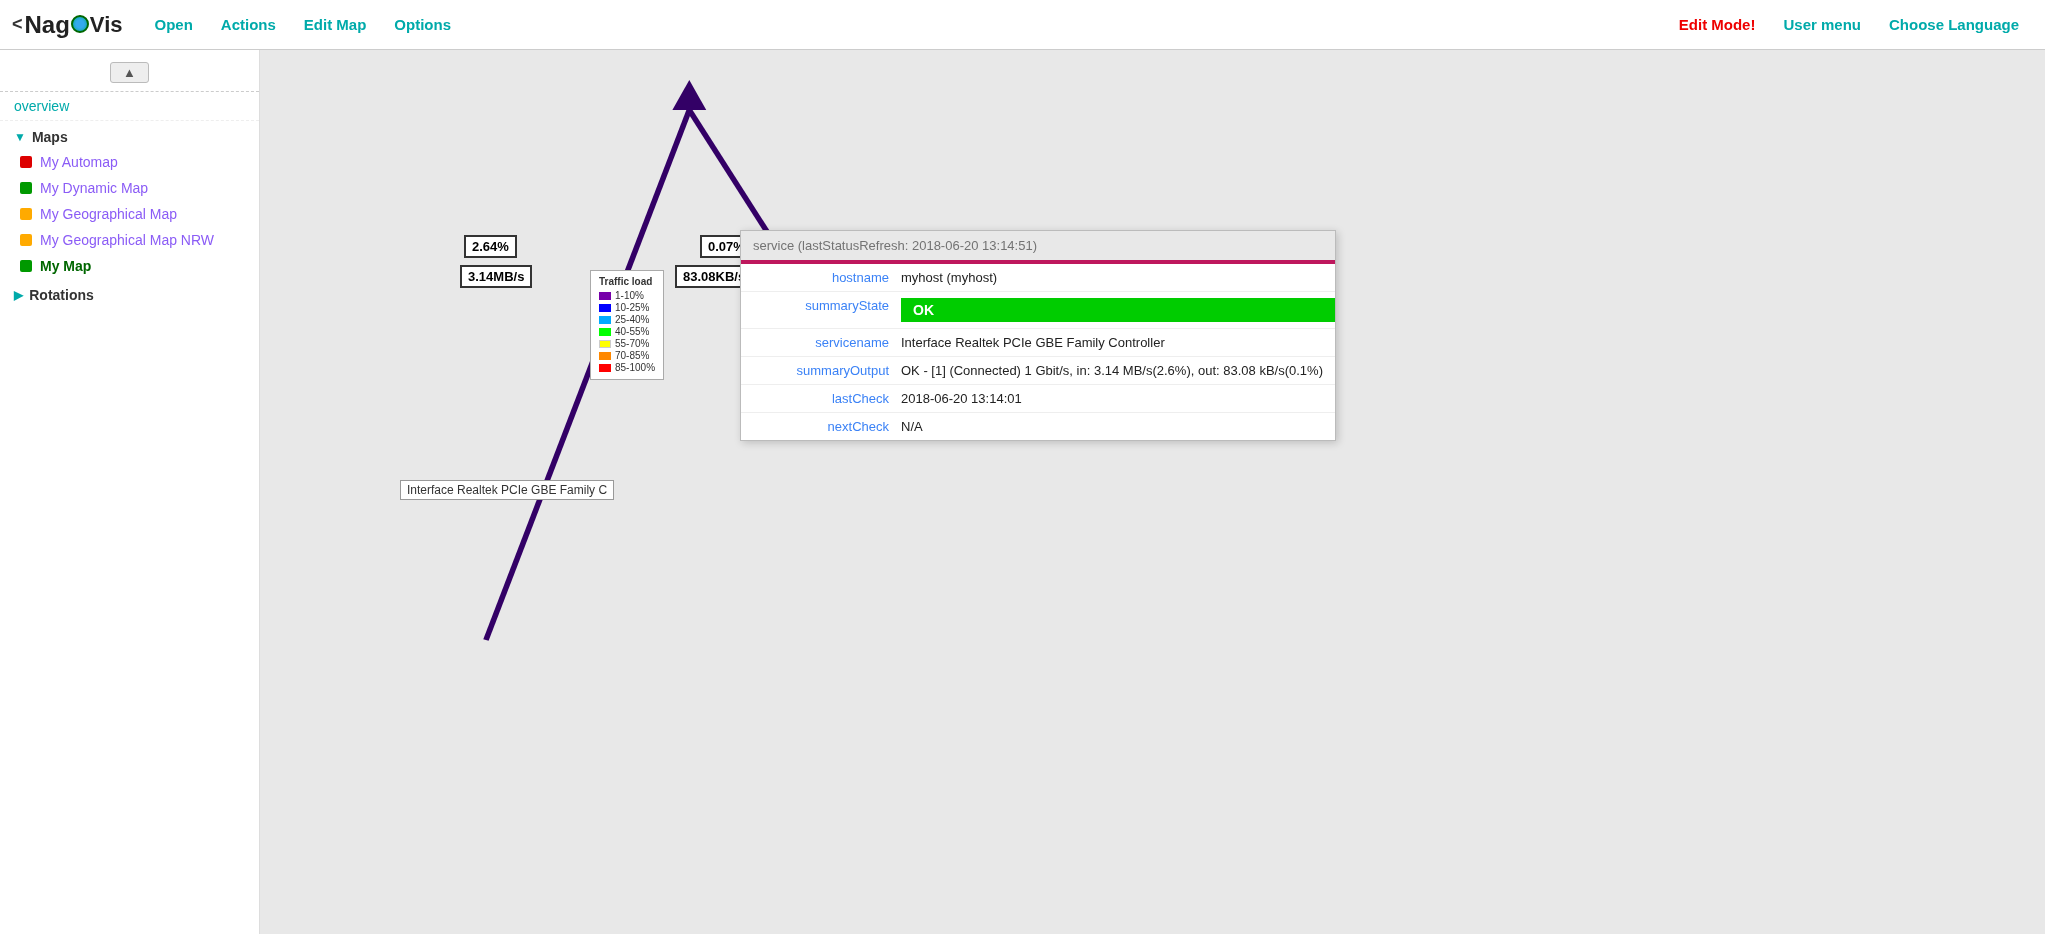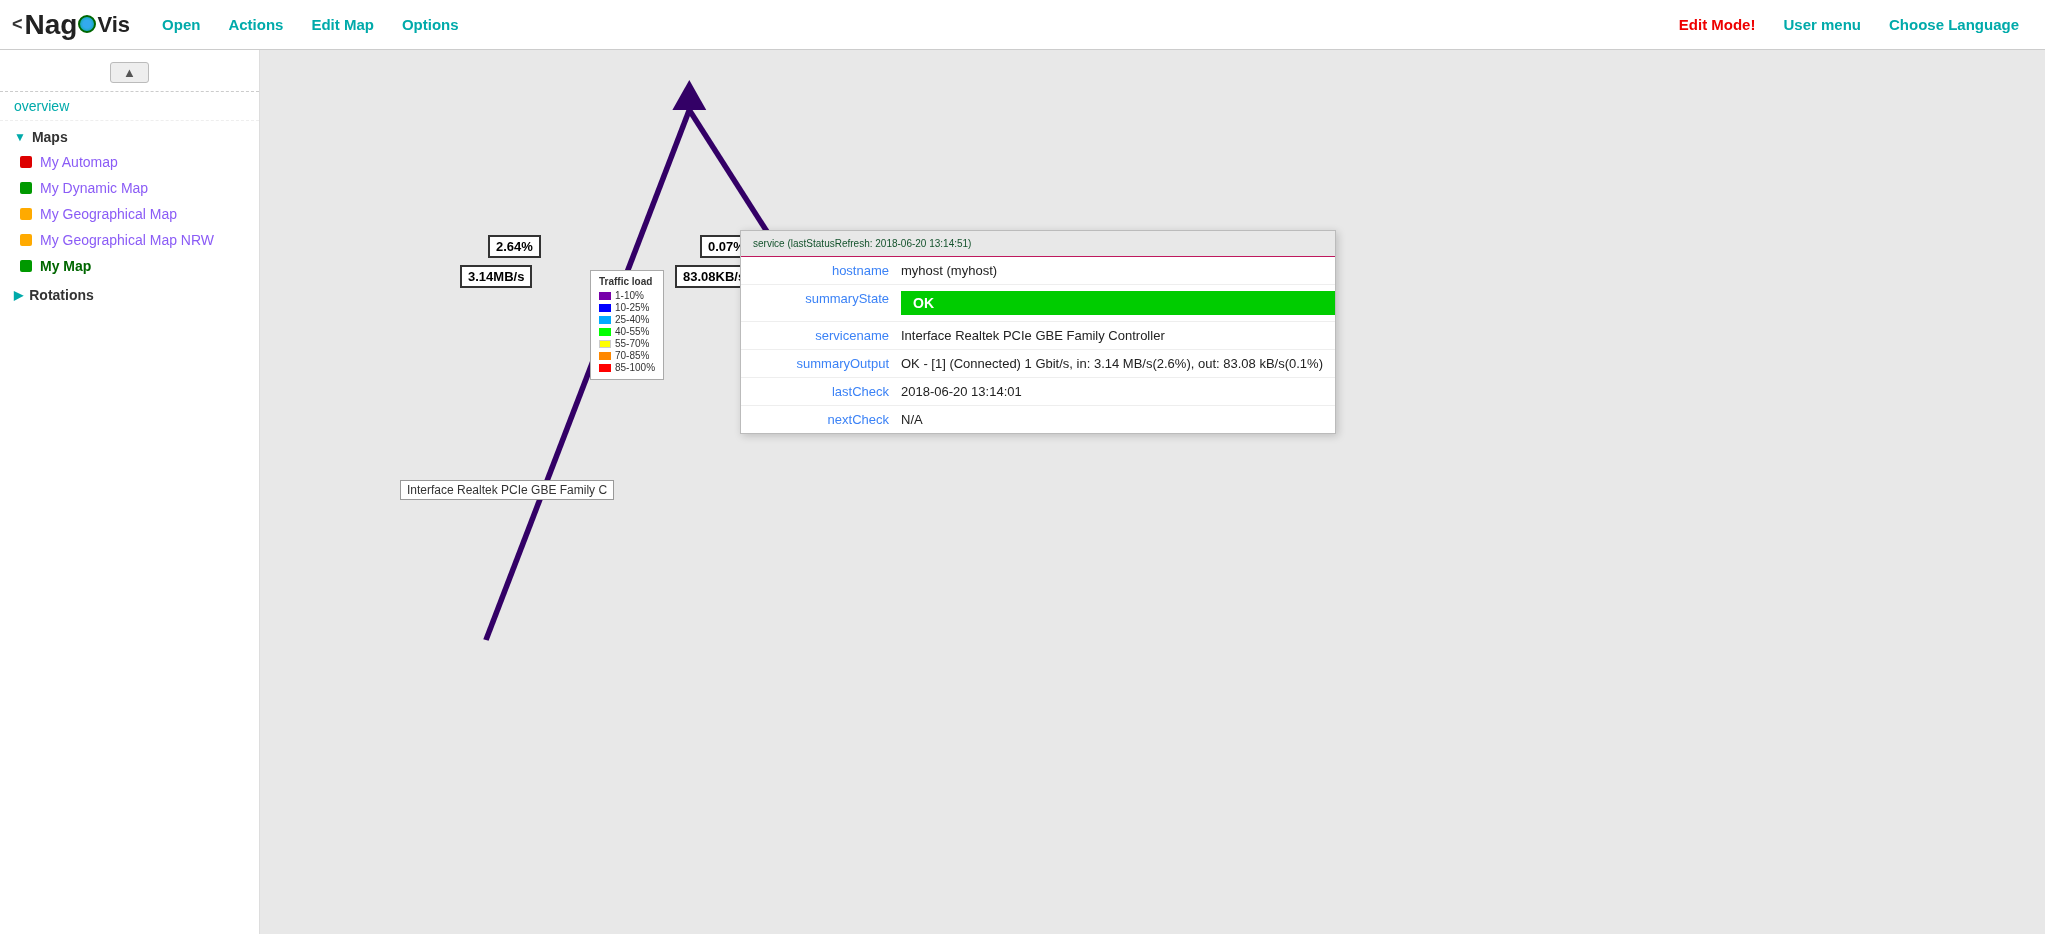--- a/index.html
+++ b/index.html
@@ -183,24 +183,24 @@
       left: 480px;
       background: #fff;
       border: 1px solid #bbb;
       min-width: 580px;
       box-shadow: 2px 2px 8px rgba(0,0,0,0.18);
       z-index: 100;
       font-size: 13px;
     }
     .tooltip-header {
       background: #e8e8e8;
-      border-bottom: 1px solid #be185d;
+      border-bottom: 4px solid #be185d;
       padding: 7px 12px;
-      font-size: 10px;
-      color: #14532d;
+      font-size: 13px;
+      color: #737373;
     }
     .tooltip-row {
       display: flex;
       align-items: flex-start;
       border-bottom: 1px solid #eee;
       padding: 6px 0;
     }
     .tooltip-row:last-child { border-bottom: none; }
     .tooltip-key {
       width: 160px;
@@ -224,21 +224,21 @@
       font-weight: bold;
       font-size: 14px;
     }
   </style>
 </head>
 <body>
 
 <div id="topnav">
   <div class="logo">
     <span class="lt">&lt;</span>
-    <span style="font-size:28px;font-weight:bold;color:#222;">Nag</span>
+    <span style="font-size:24px;font-weight:bold;color:#222;">Nag</span>
     <span class="eye"></span>
     <span style="font-size:22px;font-weight:bold;color:#222;">Vis</span>
   </div>
   <a class="nav-link">Open</a>
   <a class="nav-link">Actions</a>
   <a class="nav-link">Edit Map</a>
   <a class="nav-link">Options</a>
   <div class="nav-spacer"></div>
   <a class="edit-mode-link">Edit Mode!</a>
   <a class="user-menu-link">User menu</a>
@@ -290,21 +290,21 @@
 
       <line x1="200" y1="590" x2="380" y2="60" stroke="#330066" stroke-width="5"></line>
 
       <line x1="380" y1="60" x2="510" y2="290" stroke="#330066" stroke-width="5"></line>
 
       <polygon points="380,30 365,60 395,60" fill="#330066"></polygon>
 
       <polygon points="520,300 500,282 510,310" fill="#330066"></polygon>
     </svg>
 
-    <div class="bw-label" style="left:228px;top:185px;">2.64%</div>
+    <div class="bw-label" style="left:204px;top:185px;">2.64%</div>
     <div class="bw-label" style="left:200px;top:215px;">3.14MB/s</div>
 
     <div class="bw-label" style="left:440px;top:185px;">0.07%</div>
     <div class="bw-label" style="left:415px;top:215px;">83.08KB/s</div>
 
     <div class="traffic-legend">
       <div class="legend-title">Traffic load</div>
       <div class="legend-row">
         <div class="legend-swatch" style="background:#7700aa;"></div>
         <span>1-10%</span>

